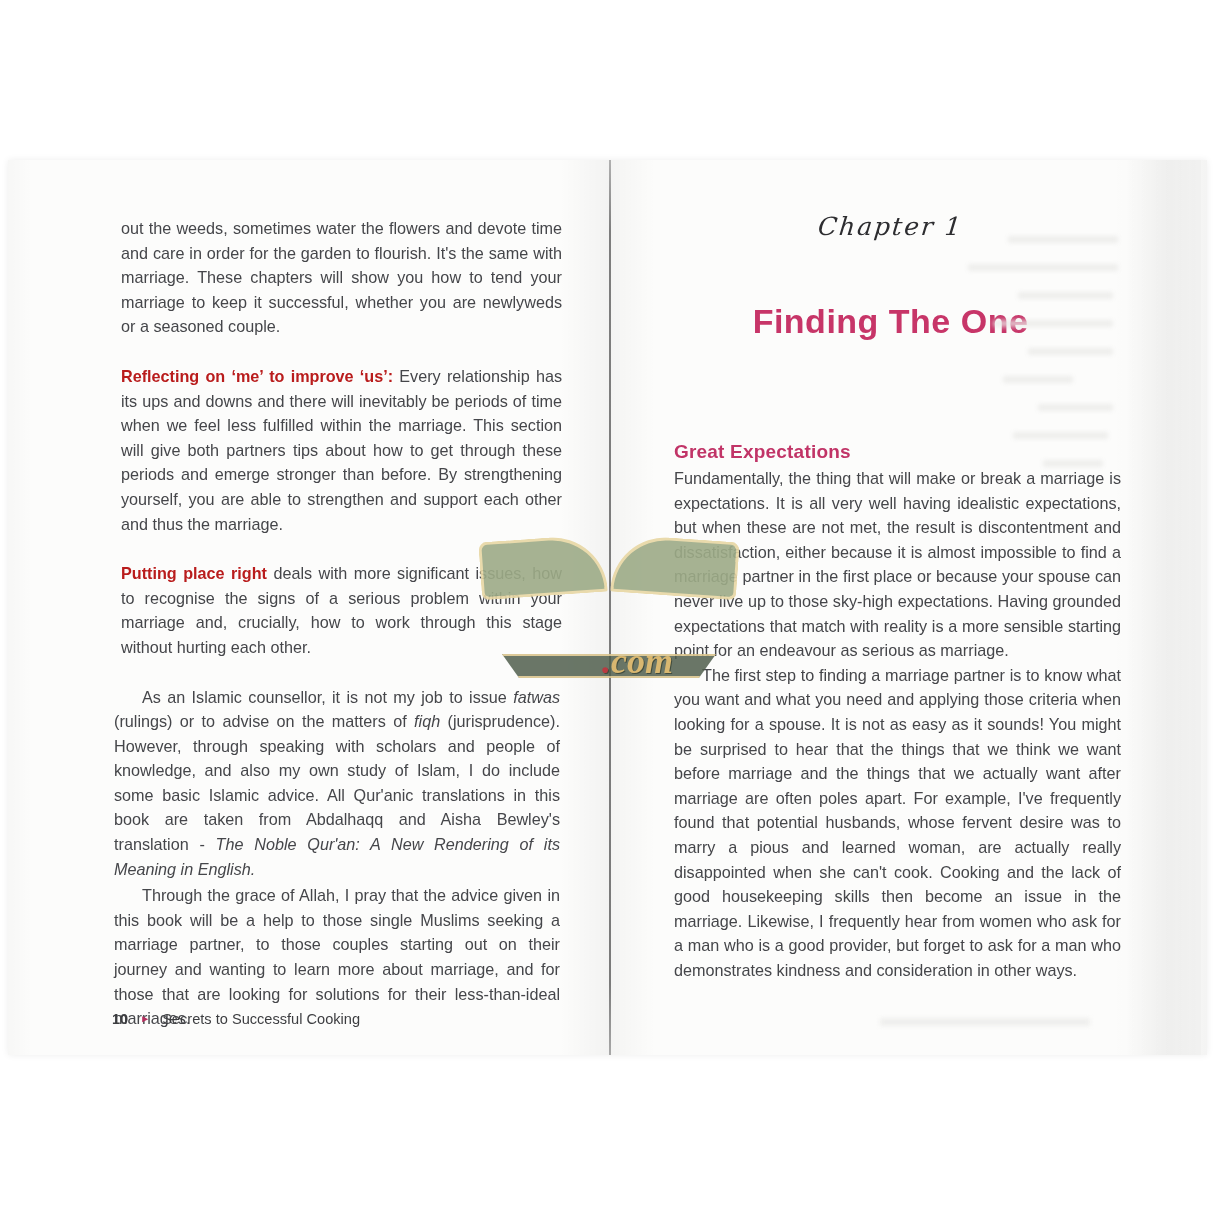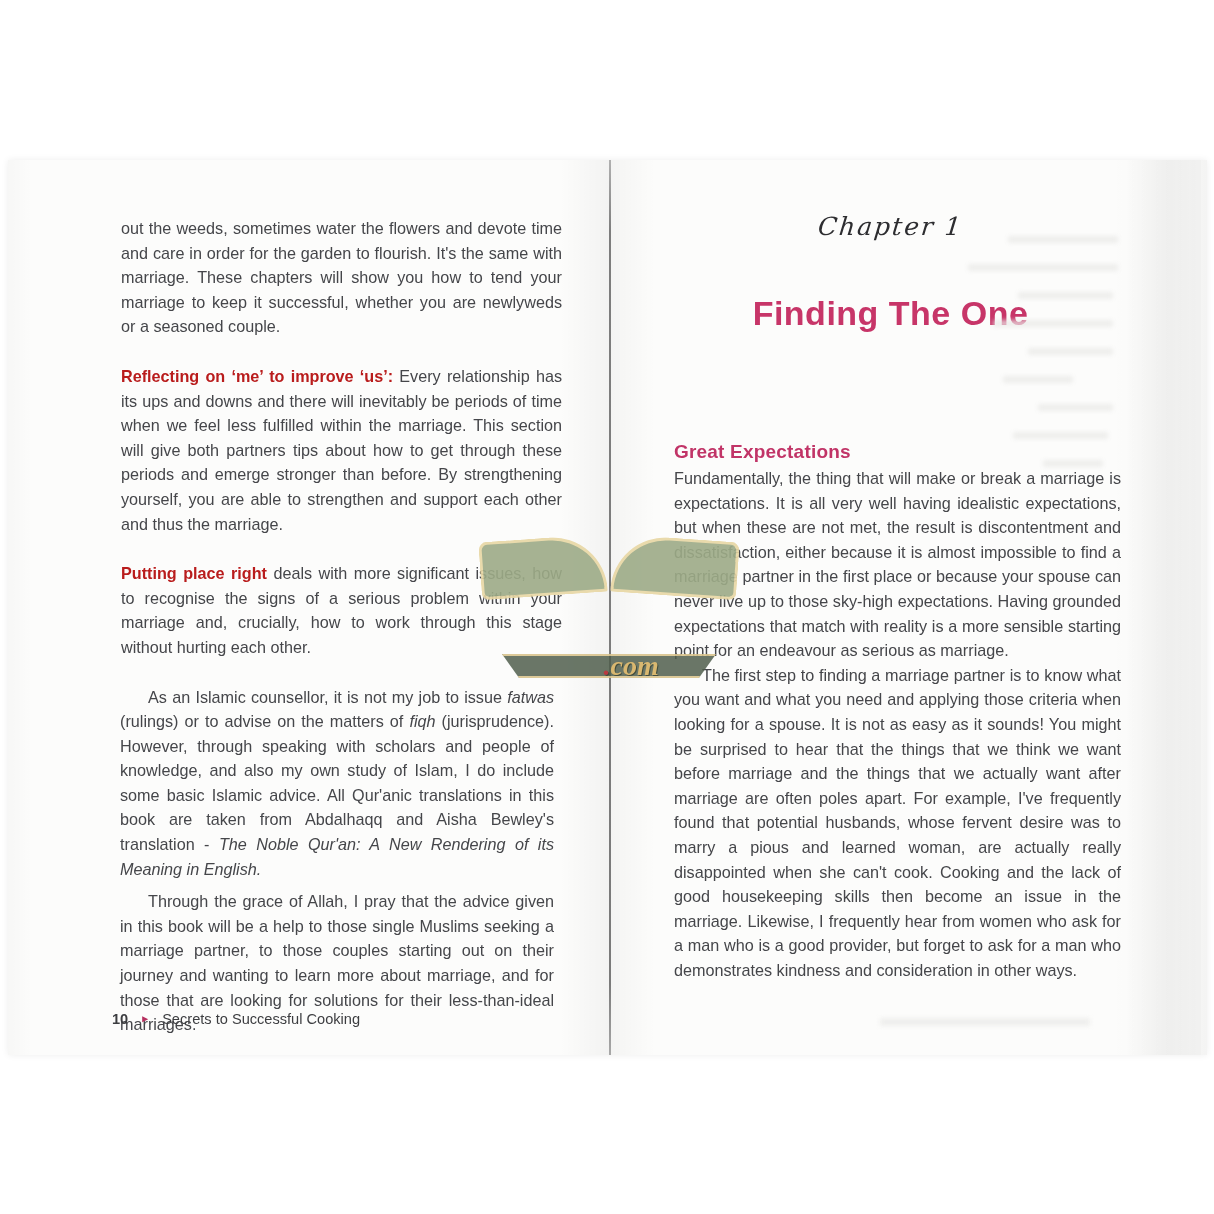--- a/index.html
+++ b/index.html
@@ -22,38 +22,38 @@
   .spine{
     position:absolute;left:601px;top:0;width:2px;height:895px;
     background:linear-gradient(#b0b0b0, #7d7d7d 8%, #7a7a7a 92%, #a8a8a8);
   }
   
   .leftcol{
     position:absolute;left:104px;top:56px;width:450px;
     font-size:16.2px;line-height:24.6px;text-align:justify;
   }
   .leftcol p{margin:0 0 25px 9px;}
-  .leftcol p.cont{margin:8px;text-indent:28px;}
+  .leftcol p.cont{margin:2px;text-indent:28px;}
   .lead{font-weight:bold;color:#b91c1c;}
   .it{font-style:italic;}
   .footer{
     position:absolute;left:104px;top:851px;font-size:14.6px;color:#3c3d40;
     display:flex;align-items:center;gap:12px;
   }
   .footer .pagenum{font-weight:bold;}
   .footer .arrow{color:#b52f5e;font-size:10px;line-height:1;}
   
   .rightcol{position:absolute;left:658px;top:0;width:449px;}
   .chapter-script{
     position:absolute;left:0;right:0;top:52px;text-align:center;
     font-family:"DejaVu Serif", serif;font-style:italic;
     font-size:25px;color:#2d2d30;letter-spacing:2px;transform:skewX(-6deg);
   }
   .chapter-title{
-    position:absolute;left:0;right:0;top:126px;text-align:center;margin:8px;
+    position:absolute;left:0;right:0;top:126px;text-align:center;margin:16px;
     font-size:34px;font-weight:bold;color:#c73568;letter-spacing:0.5px;
   }
   .section-heading{
     position:absolute;left:8px;top:281px;margin:0;
     font-size:19px;font-weight:bold;color:#c13467;letter-spacing:0.2px;
   }
   .rightflow{
     position:absolute;left:8px;top:306px;width:447px;
     font-size:16.2px;line-height:24.6px;text-align:justify;
   }
@@ -87,21 +87,21 @@
     text-shadow:1px 1px 0 #2f3b2b, -1px 1px 0 #2f3b2b;
   }
   .wm-base{
     position:absolute;left:26px;right:26px;bottom:10px;height:24px;
     background:rgba(78,92,74,0.93);border:2px solid #d9c48e;box-sizing:border-box;
     clip-path:polygon(0 0, 100% 0, 92% 100%, 8% 100%);
   }
   .wm-com{
     position:absolute;left:50%;bottom:6px;transform:translateX(-10%);
     font-family:"Liberation Serif", serif;font-style:italic;font-weight:bold;
-    font-size:28px;color:#d6b162;text-shadow:1px 1px 0 #2f3b2b;white-space:nowrap;
+    font-size:36px;color:#d6b162;text-shadow:1px 1px 0 #2f3b2b;white-space:nowrap;
   }
   .wm-com .dot{color:#b3262e;}
 </style>
 </head>
 <body>
 
 <div class="spread">
 
   <div>
     <div class="leftcol">

